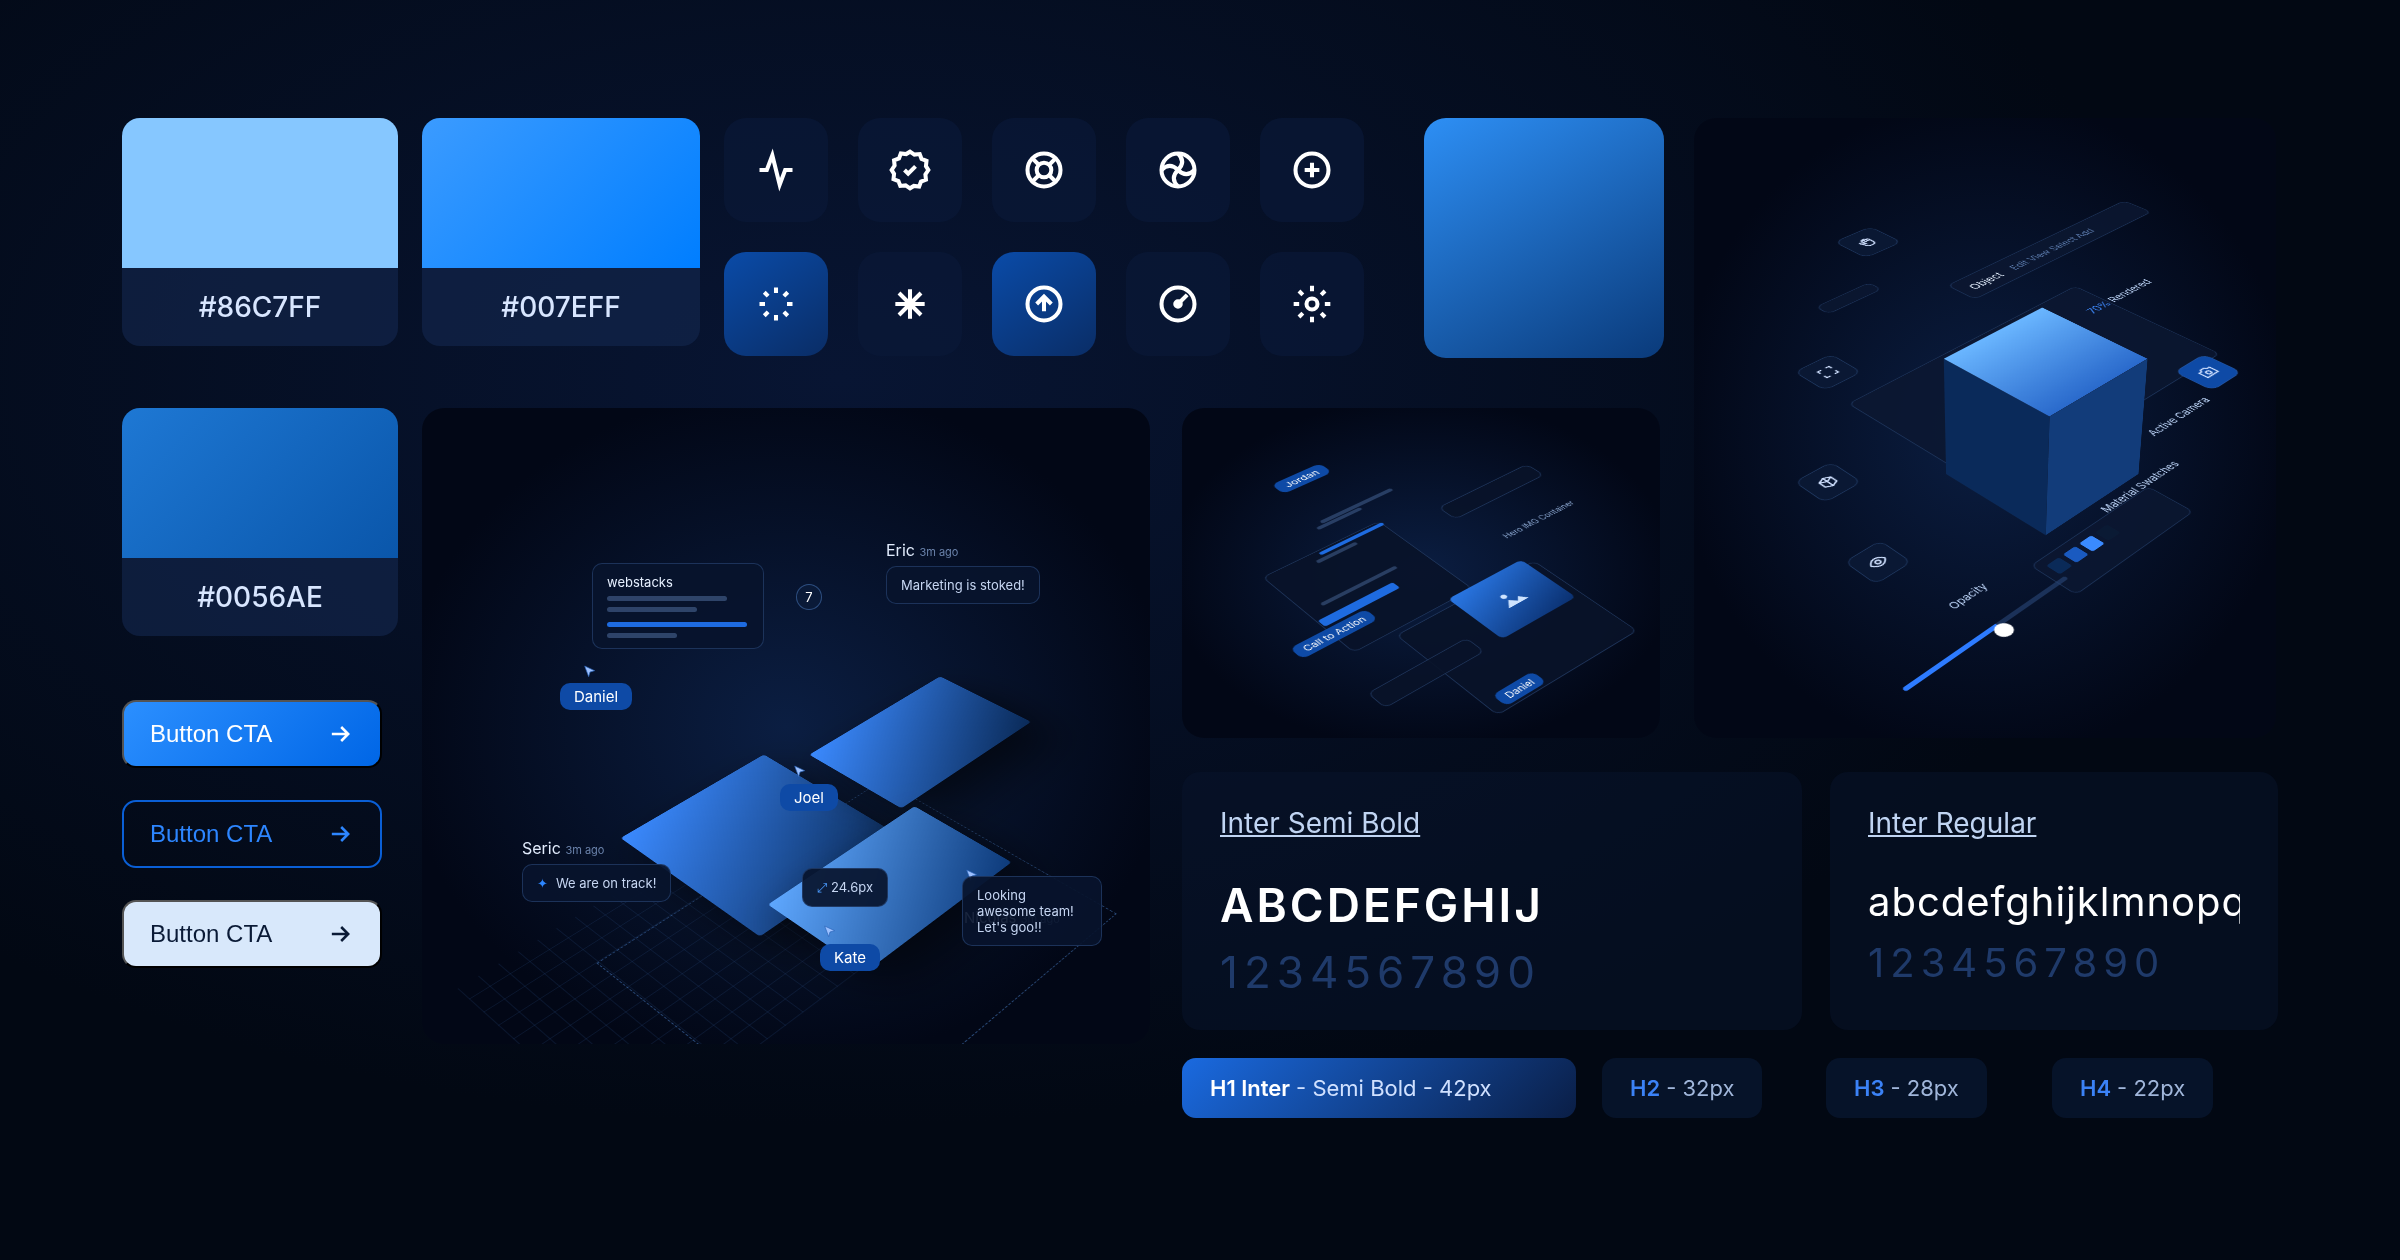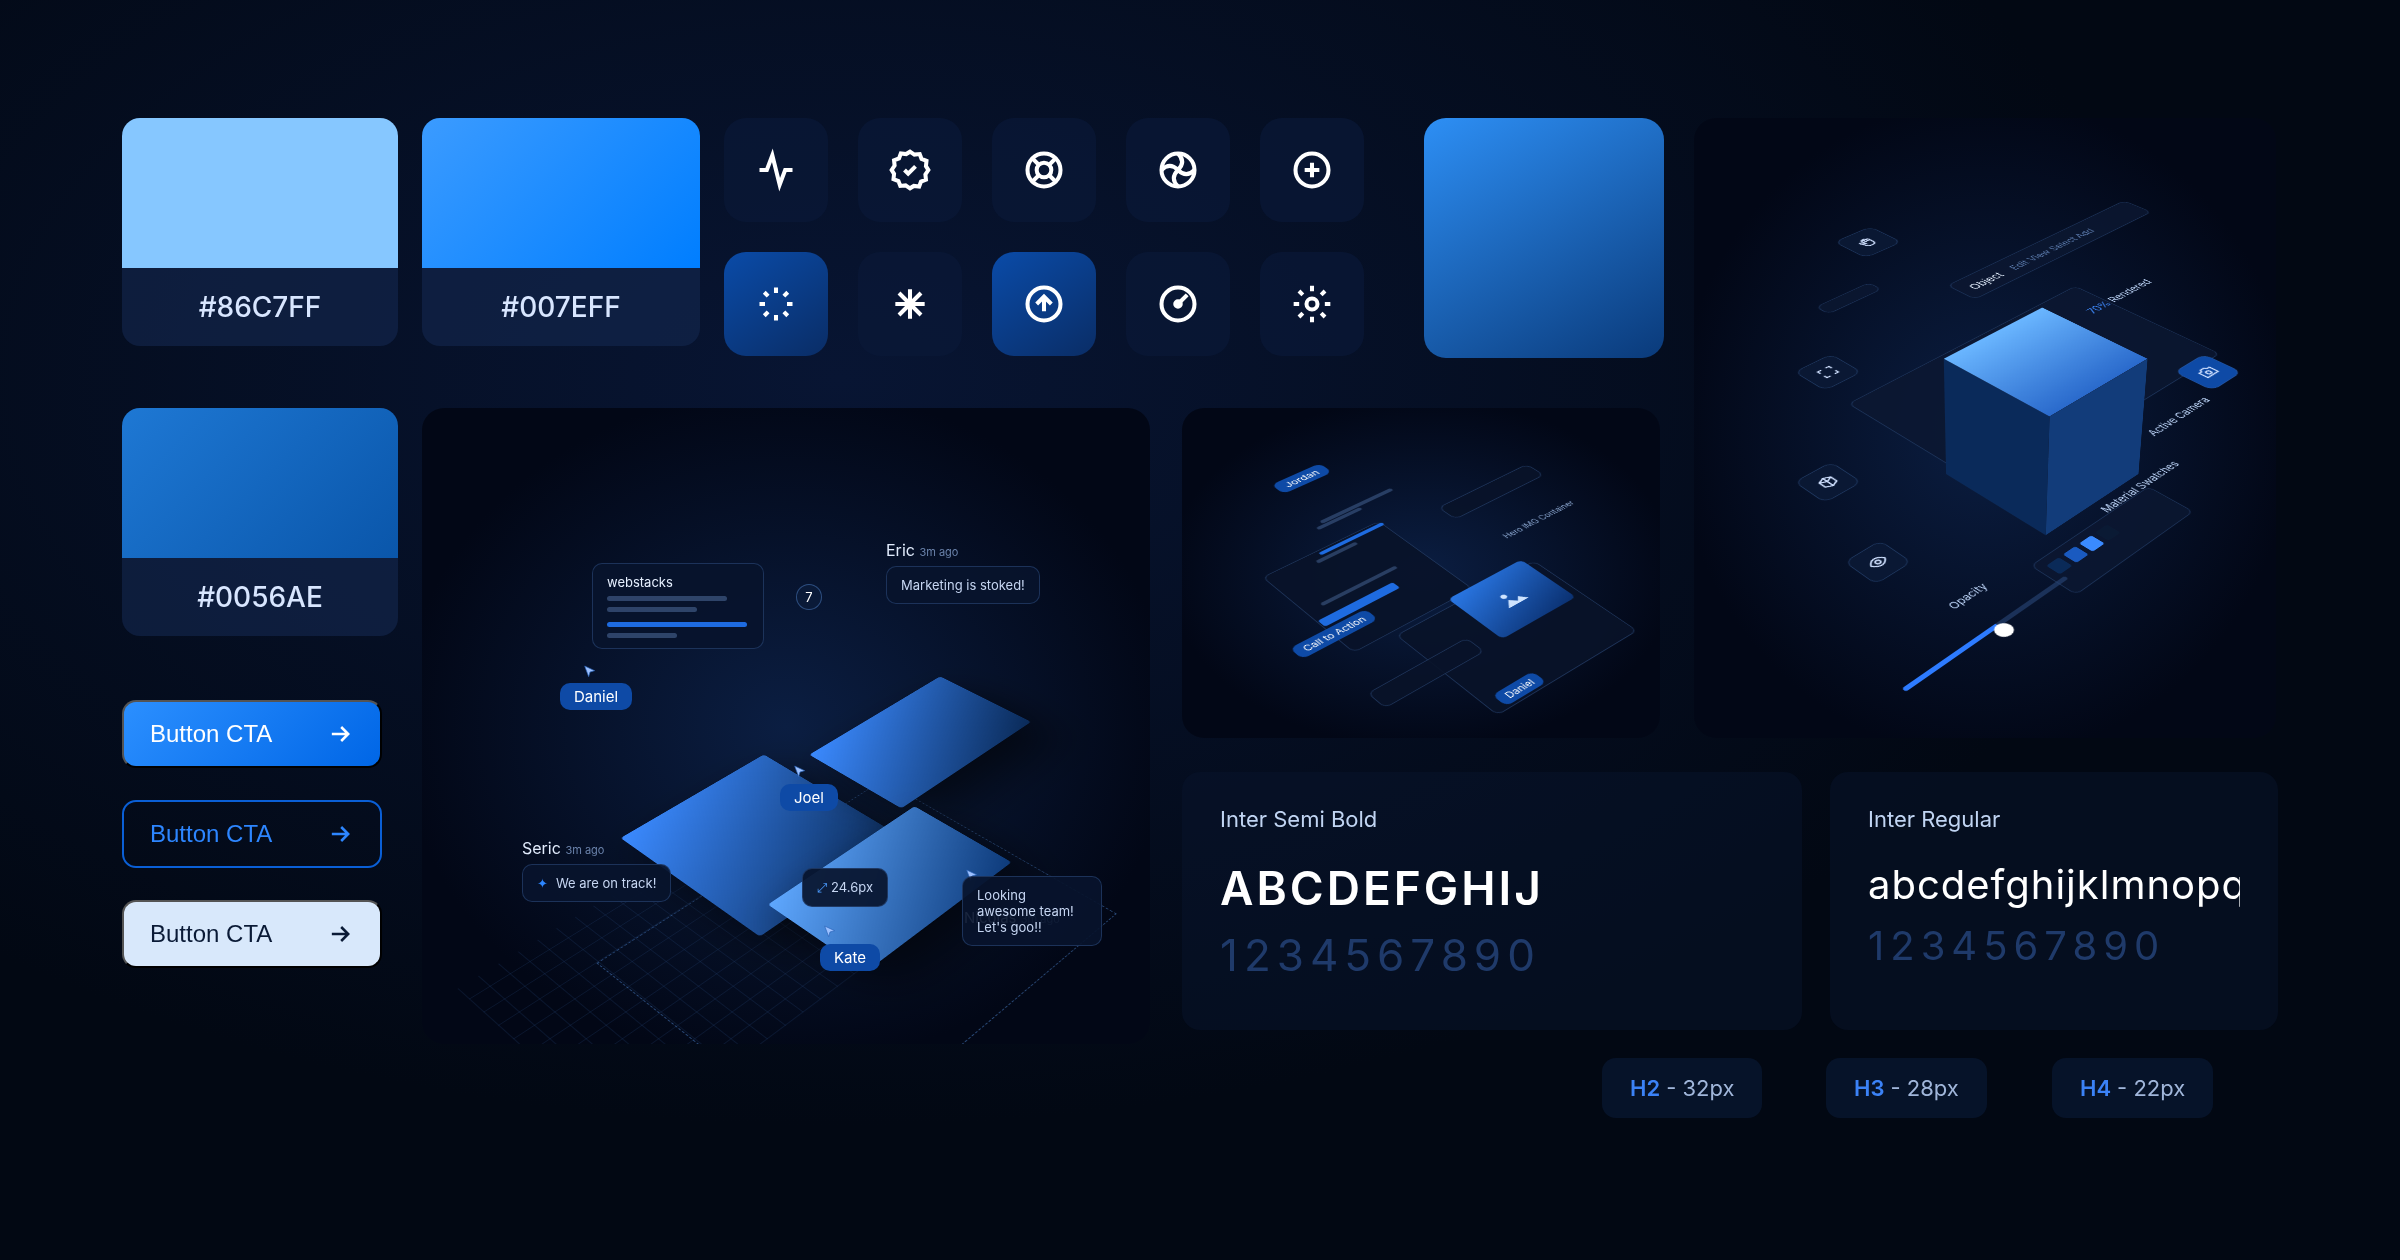--- a/index.html
+++ b/index.html
@@ -147,21 +147,21 @@
 
   
   .type-card {
     position: absolute;
     border-radius: 18px;
     background: rgba(8,20,44,0.5);
     padding: 34px 38px;
   }
   #type1 { top: 772px; left: 1182px; width: 620px; height: 258px; }
   #type2 { top: 772px; left: 1830px; width: 448px; height: 258px; }
-  .type-card .name { font-size: 22px; color: #c0d4f2; margin-bottom: 28px; }
+  .type-card .name { font-size: 28px; color: #c0d4f2; margin-bottom: 37px; text-decoration: underline; }
   .type-card .sample { font-size: 46px; font-weight: 600; letter-spacing: 3px; color: #fff; margin-bottom: 12px; white-space: nowrap; overflow: hidden; }
   #type2 .sample { font-weight: 400; font-size: 40px; letter-spacing: 1px; }
   .type-card .nums { font-size: 44px; color: #1f3a6a; letter-spacing: 6px; white-space: nowrap; overflow: hidden; }
   #type2 .nums { font-size: 40px; }
 
   
   .hchip {
     position: absolute;
     top: 1058px;
     height: 60px;
@@ -543,20 +543,24 @@
     <div class="name">Inter Semi Bold</div>
     <div class="sample">ABCDEFGHIJ</div>
     <div class="nums">1234567890</div>
   </div>
   <div id="type2" class="type-card">
     <div class="name">Inter Regular</div>
     <div class="sample">abcdefghijklmnopqrst</div>
     <div class="nums">1234567890</div>
   </div>
 
+  <div id="h1c" class="hchip">
+    <span class="k">H1 Inter</span>
+    <span class="v"> - <span>Semi Bold - 42px</span></span>
+  </div>
   <div id="h2c" class="hchip">
     <span class="k">H2</span>
     <span class="v"> - <span>32px</span></span>
   </div>
   <div id="h3c" class="hchip">
     <span class="k">H3</span>
     <span class="v"> - <span>28px</span></span>
   </div>
   <div id="h4c" class="hchip">
     <span class="k">H4</span>

